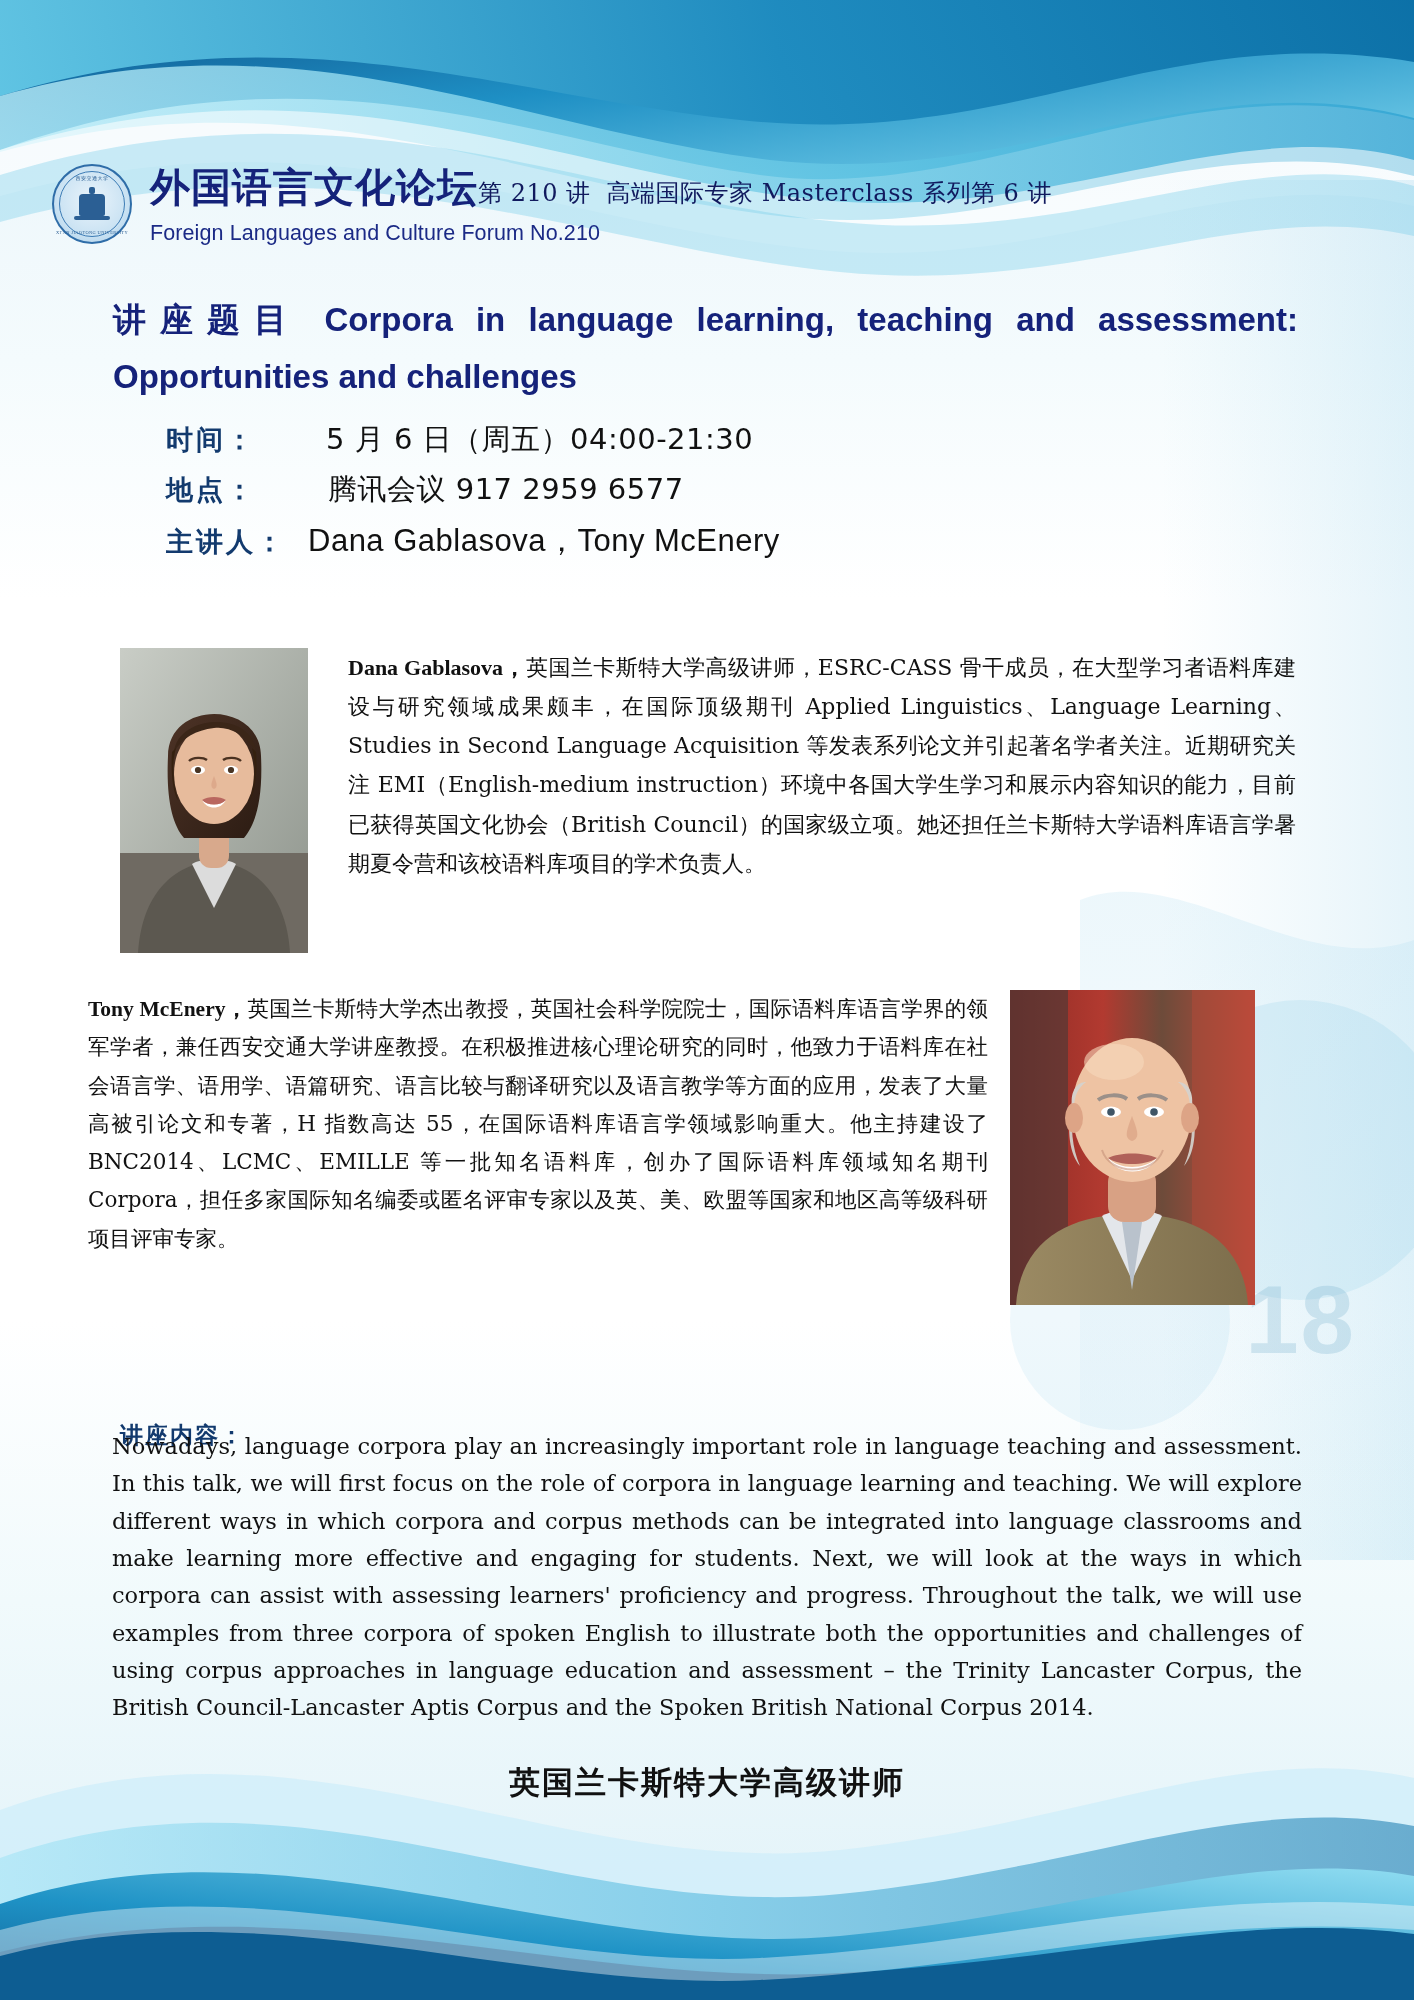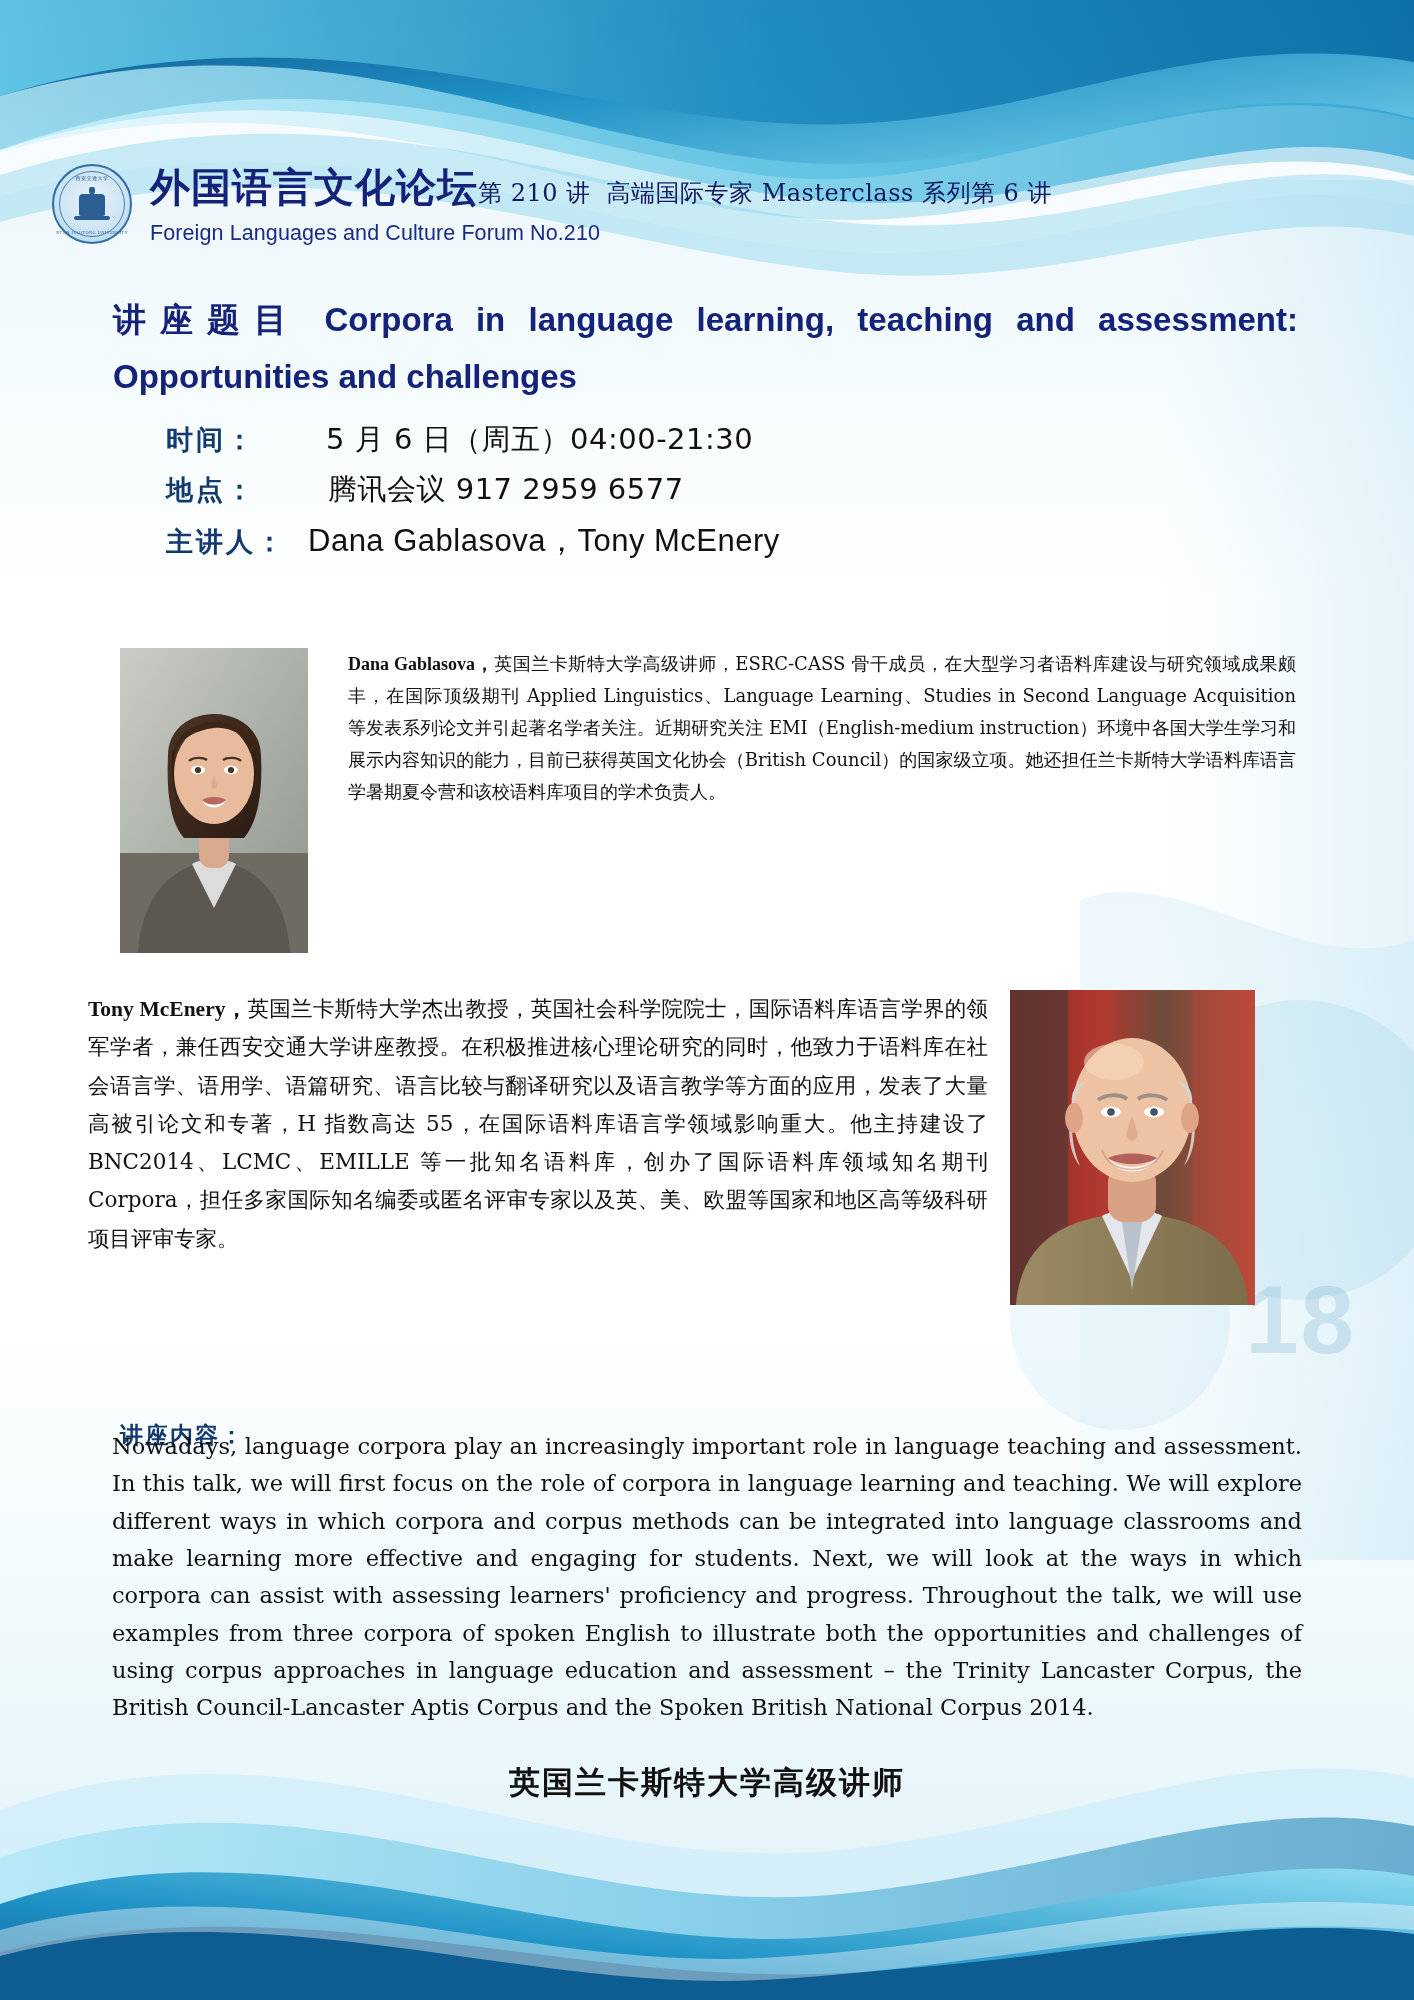--- a/index.html
+++ b/index.html
@@ -221,21 +221,21 @@
     height: 305px;
     flex: 0 0 auto;
     position: relative;
     overflow: hidden;
     background: #9fa6a2;
   }
   .bio1-text {
     margin-left: 40px;
     width: 948px;
     font-family: "DejaVu Serif", serif;
-    font-size: 18px;
+    font-size: 22px;
     line-height: 1.78;
     color: #111111;
     text-align: justify;
   }
   .bio1-text b, .bio2-text b {
     font-family: "Liberation Serif", serif;
     font-weight: bold;
   }
 
   

